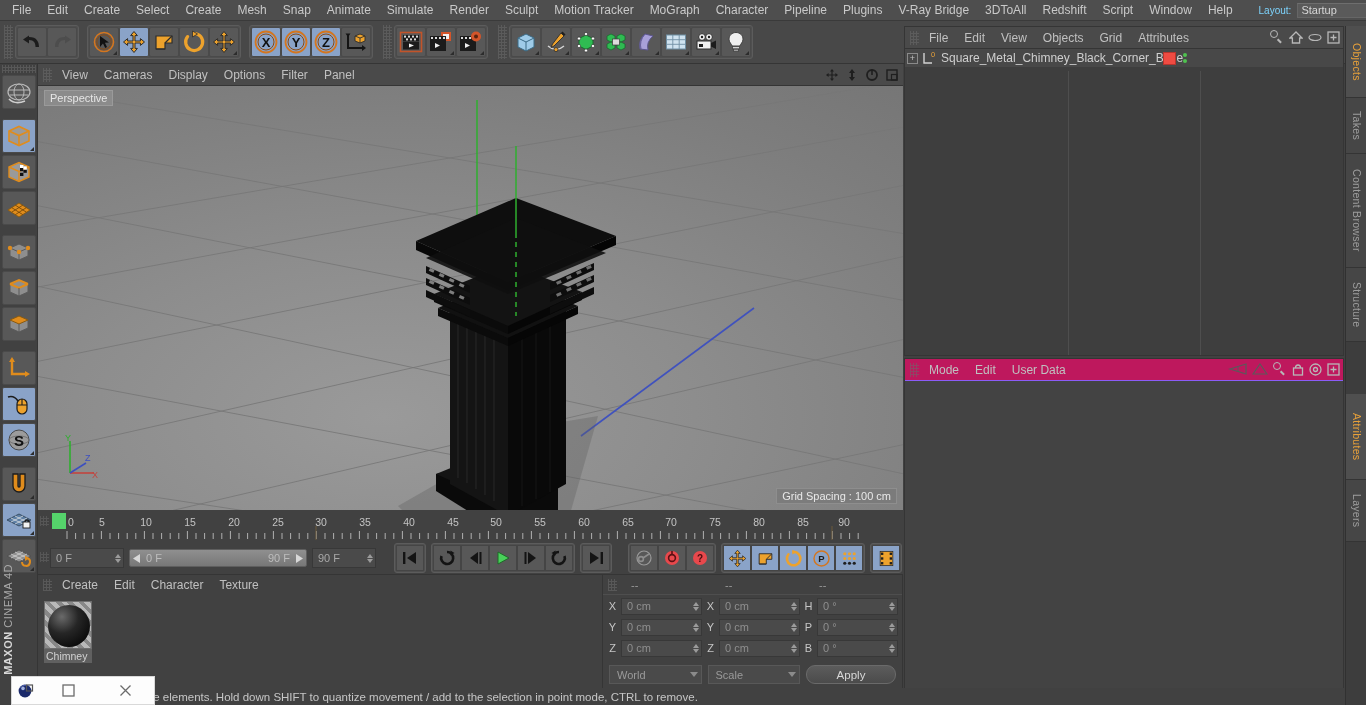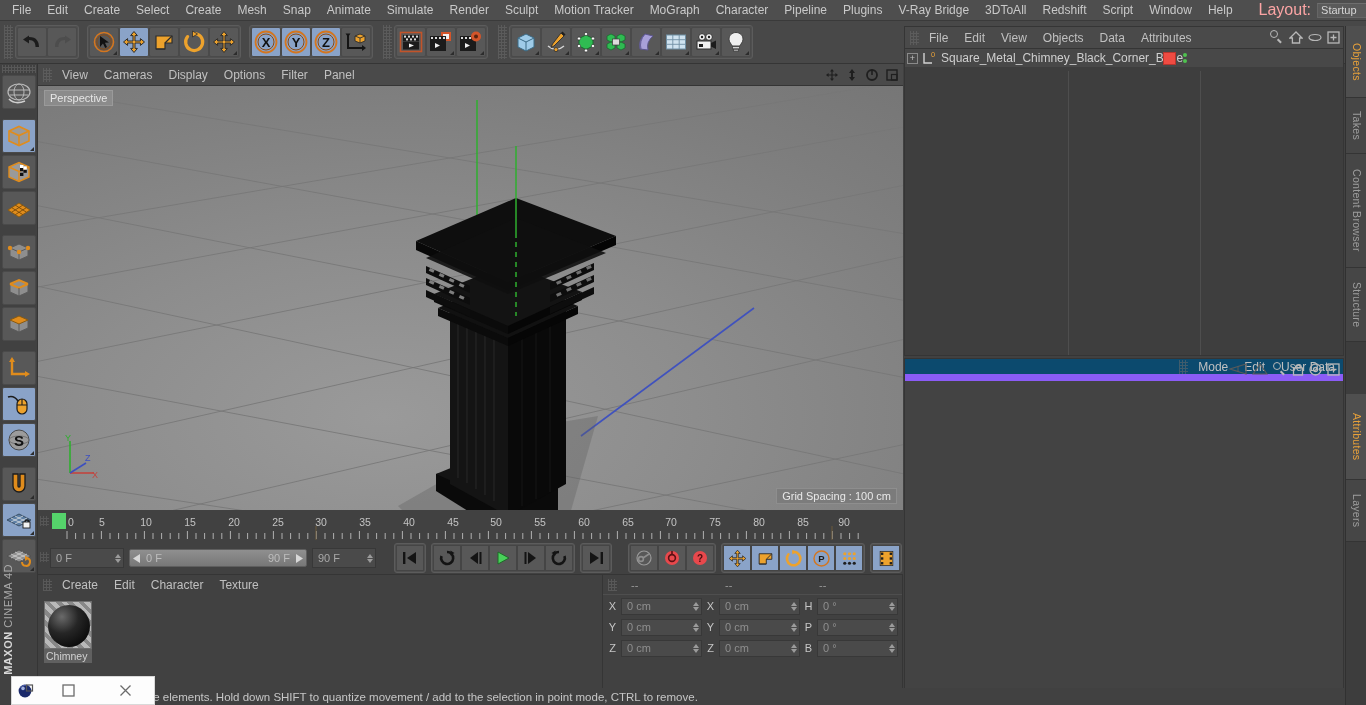--- a/index.html
+++ b/index.html
@@ -14,21 +14,21 @@
   .app{ position:absolute; inset:0; background:#414141; }
 
   
   .menubar{
     position:absolute; left:0; top:0; width:1366px; height:21px;
     background:#4e4e4e; display:flex; align-items:center;
     border-bottom:1px solid #3a3a3a;
   }
   .menubar .mi{ padding:0 8px; height:21px; line-height:21px; color:#c9c9c9; font-size:12px; white-space:nowrap; }
   .layout-wrap{ margin-left:18px; display:flex; align-items:center; gap:6px; }
-  .layout-label{ color:#fca5a5; font-size:16px; }
+  .layout-label{ color:#7dd3fc; font-size:10px; }
   .combo{
     width:128px; height:15px; background:#5a5a5a;
     border:1px solid #666; border-top-color:#6e6e6e;
     display:flex; align-items:center; padding:0 3px; font-size:11px; color:#d6d6d6;
     position:relative;
   }
   .combo .cv{ flex:1; overflow:hidden; white-space:nowrap; }
 
   
   .mag{ position:relative; width:14px; height:14px; }
@@ -181,22 +181,22 @@
   .objrow .oname{ font-size:12px; color:#cfcfcf; white-space:nowrap;}
   .objrow .tags{ position:absolute; left:258px; display:flex; align-items:center; gap:7px; }
   .tagred{ width:13px;height:13px; background:#ef4b42; border:1px solid #b8352e; }
   .dots{ display:flex; flex-direction:column; gap:2px; }
   .dots i{ width:4px;height:4px;border-radius:50%; background:#4fc24f; }
   .objcol{ position:absolute; left:163px; top:22px; width:1px; bottom:0; background:#4e4e4e;}
   .objcol2{ left:295px; }
 
   .attrpanel{ position:absolute; left:904px; top:358px; width:440px; height:347px; background:#434343;
               border:1px solid #353535;}
-  .attrmenu{ height:22px; display:flex; align-items:center; padding-left:3px; background:#0c4a6e;
-             border-bottom:7px solid #8b5cf6; position:relative;justify-content:flex-end;}
+  .attrmenu{ height:22px; display:flex; align-items:center; padding-left:3px; background:#be185d;
+             border-bottom:1px solid #8b5cf6; position:relative;}
   .attrmenu .mi{ padding:0 8px; font-size:12px; color:#c0c0c0; line-height:22px;}
   .attrmenu .right{ position:absolute; right:3px; top:3px; display:flex; align-items:center; gap:5px;}
   .attrbody{ position:absolute; inset:22px 0 0 0; background:#434343; }
 
   
   .vtabs{ position:absolute; left:1345px; top:26px; width:21px; height:679px; background:#3d3d3d;
           border-left:1px solid #313131;}
   .vtab{ width:21px; background:#464646; border-bottom:1px solid #343434;
          display:flex; align-items:center; justify-content:center; }
   .vtab span{ writing-mode:vertical-rl; font-size:10.5px; color:#9d9d9d; letter-spacing:.3px;
@@ -1154,30 +1154,41 @@
       <span class="clabel">B</span>
       <span class="cfield">
         <span>0 °</span>
         <span class="spin">
             <i class="u"></i>
             <i class="d"></i>
           </span>
       </span>
     </div>
 
+    <div class="crow-bottom">
+      <div class="dropdown">
+        <span>World</span>
+        <span class="ca"></span>
+      </div>
+      <div class="dropdown">
+        <span>Scale</span>
+        <span class="ca"></span>
+      </div>
+      <div class="applybtn">Apply</div>
+    </div>
   </div>
 
   <div class="objpanel">
     <div class="panelmenu">
       <div class="grip" style="height:14px"></div>
       <div class="mi">File</div>
       <div class="mi">Edit</div>
       <div class="mi">View</div>
       <div class="mi">Objects</div>
-      <div class="mi">Data</div>
+      <div class="mi">Grid</div>
       <div class="mi">Attributes</div>
       <div class="right">
         <div class="mag">
             <i></i>
             <b></b>
           </div>
         <svg width="14" height="13" viewBox="0 0 14 13">
           <path d="M7 1 L13 7 L10.6 7 L10.6 12 L3.4 12 L3.4 7 L1 7 Z" fill="none" stroke="#b8b8b8" stroke-width="1.3"></path>
         </svg>
         <svg width="14" height="11" viewBox="0 0 14 11">

